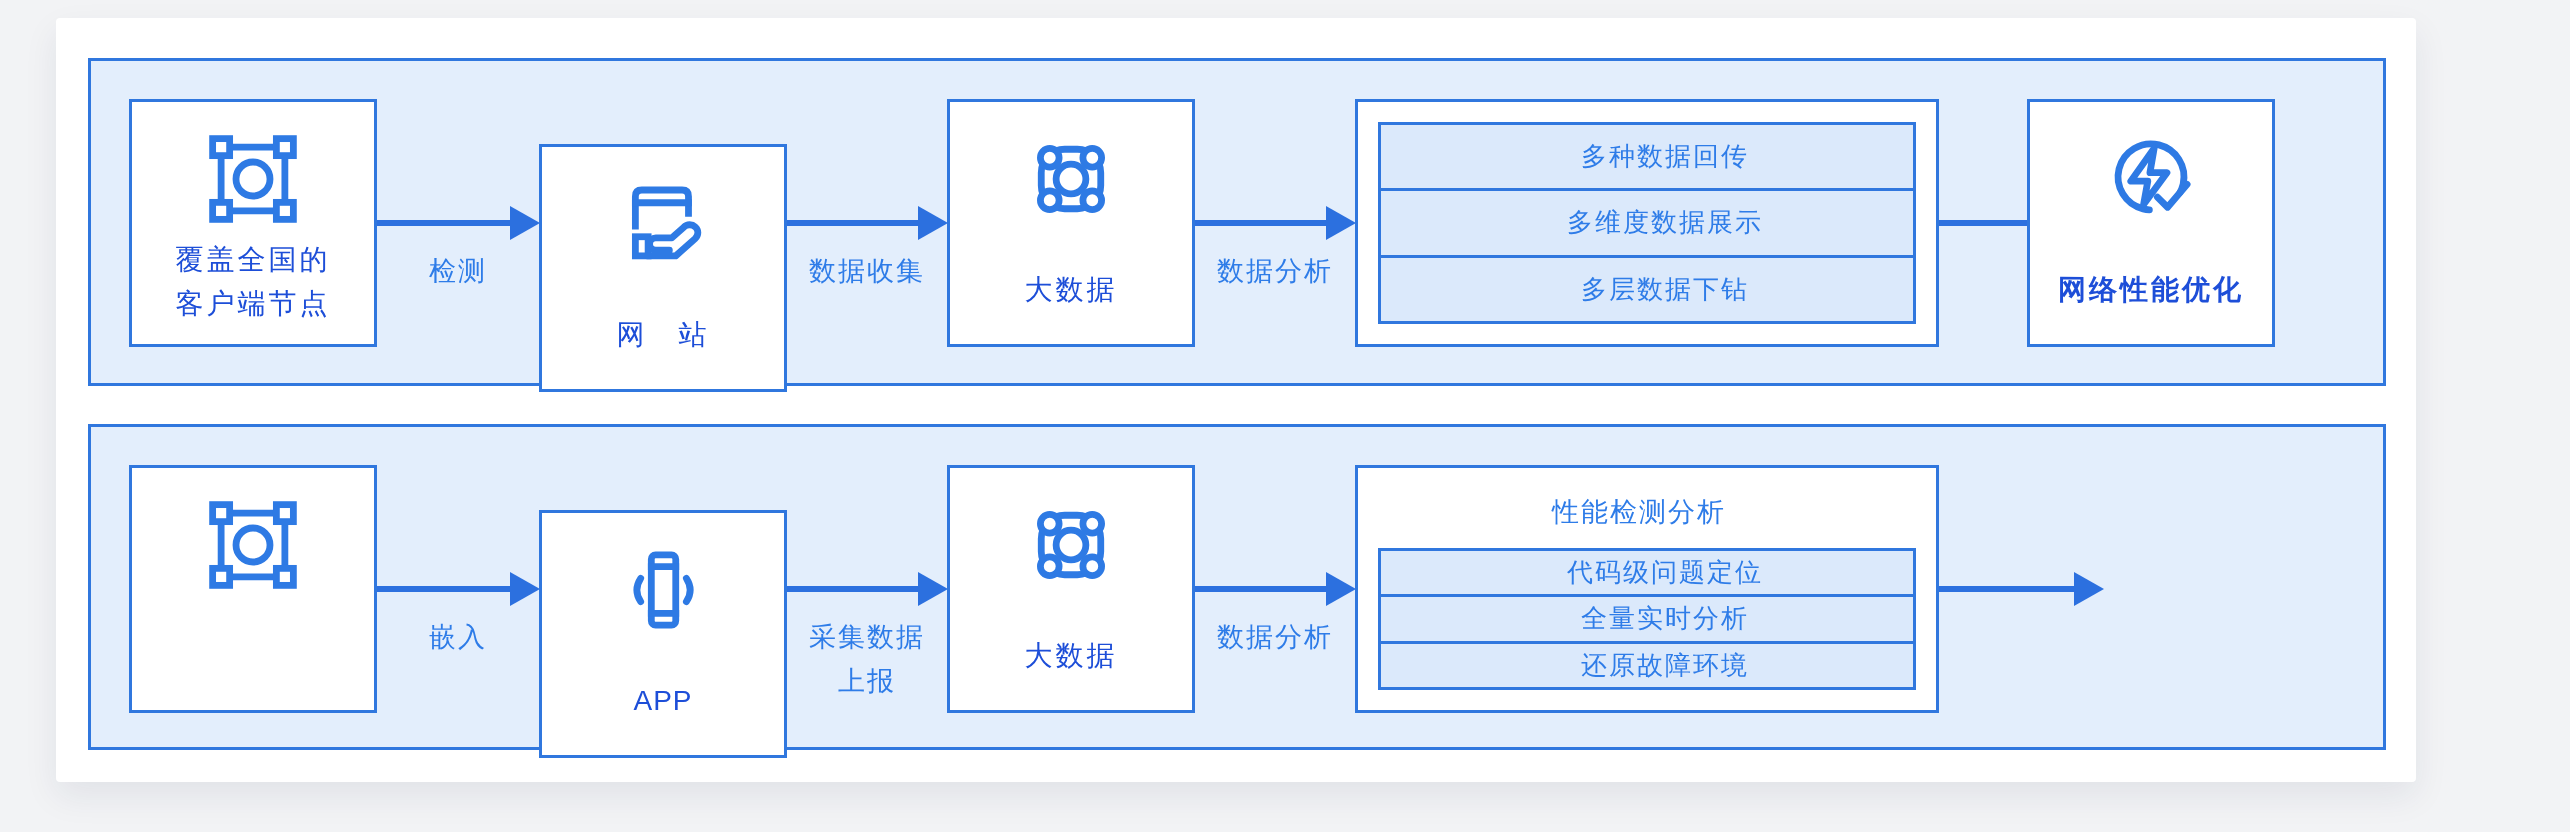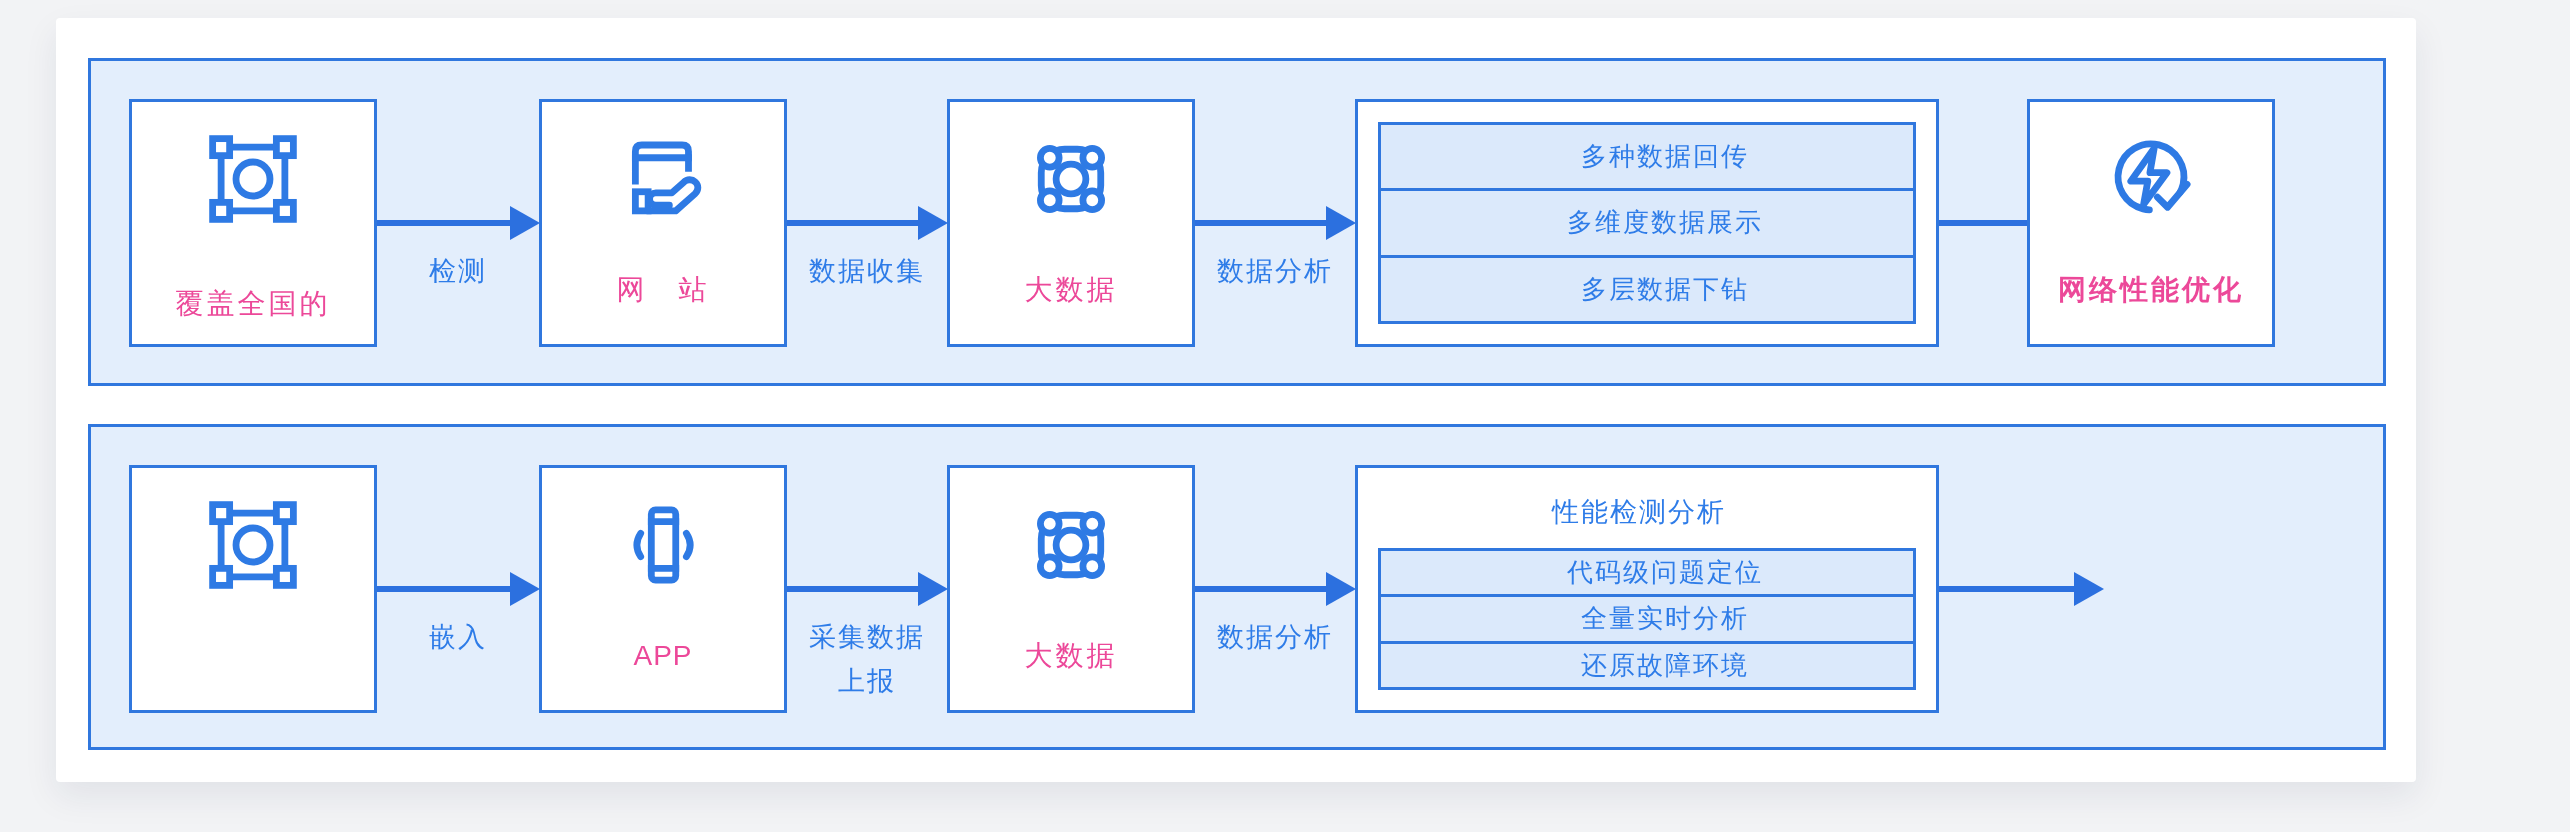--- a/index.html
+++ b/index.html
@@ -19,34 +19,34 @@
     background:#e3eefc;border:3px solid #3077de;
   }
   .panel.p1{top:40px;height:328px;}
   .panel.p2{top:406px;height:326px;}
 
   .node{
     position:absolute;top:38px;width:248px;height:248px;
     background:#ffffff;border:3px solid #3077de;
   }
   .n1{left:38px;}
-  .n2{left:448px;}
+  .n2{left:448px;margin-top:45px;}
   .n3{left:856px;text-decoration:underline;}
   .n4{left:1264px;width:584px;}
   .n5{left:1936px;font-weight:bold;}
 
   .icon{
     position:absolute;top:26px;left:0;right:0;
     display:flex;justify-content:center;
   }
   .icon svg{width:102px;height:102px;}
 
   .node-label{
     position:absolute;left:0;right:0;bottom:32px;
-    text-align:center;color:#ec4899;
+    text-align:center;color:#1d4ed8;
     font-size:28px;line-height:44px;letter-spacing:3px;white-space:nowrap;
   }
   .node-label.two-line{bottom:18px;}
   .node-label.latin{letter-spacing:1px;}
 
   .arrow{position:absolute;top:38px;height:248px;}
   .a1{left:286px;width:162px;}
   .a2{left:696px;width:160px;}
   .a3{left:1104px;width:160px;}
   .a4{left:1848px;width:164px;}
@@ -100,20 +100,21 @@
           <path class="ic" d="M13 9 H35 M13 39 H35 M9 13 V35 M39 13 V35"></path>
           <circle class="ic" cx="24" cy="24" r="8"></circle>
           <rect class="ic ic-fillwhite" x="5" y="5" width="8" height="8"></rect>
           <rect class="ic ic-fillwhite" x="35" y="5" width="8" height="8"></rect>
           <rect class="ic ic-fillwhite" x="5" y="35" width="8" height="8"></rect>
           <rect class="ic ic-fillwhite" x="35" y="35" width="8" height="8"></rect>
         </svg>
       </span>
       <div class="node-label two-line">
         <div>覆盖全国的</div>
+        <div>客户端节点</div>
       </div>
     </div>
 
     <div class="arrow a1">
       <div class="shaft"></div>
       <div class="head"></div>
       <div class="arrow-label">检测</div>
     </div>
 
     <div class="node n2">

